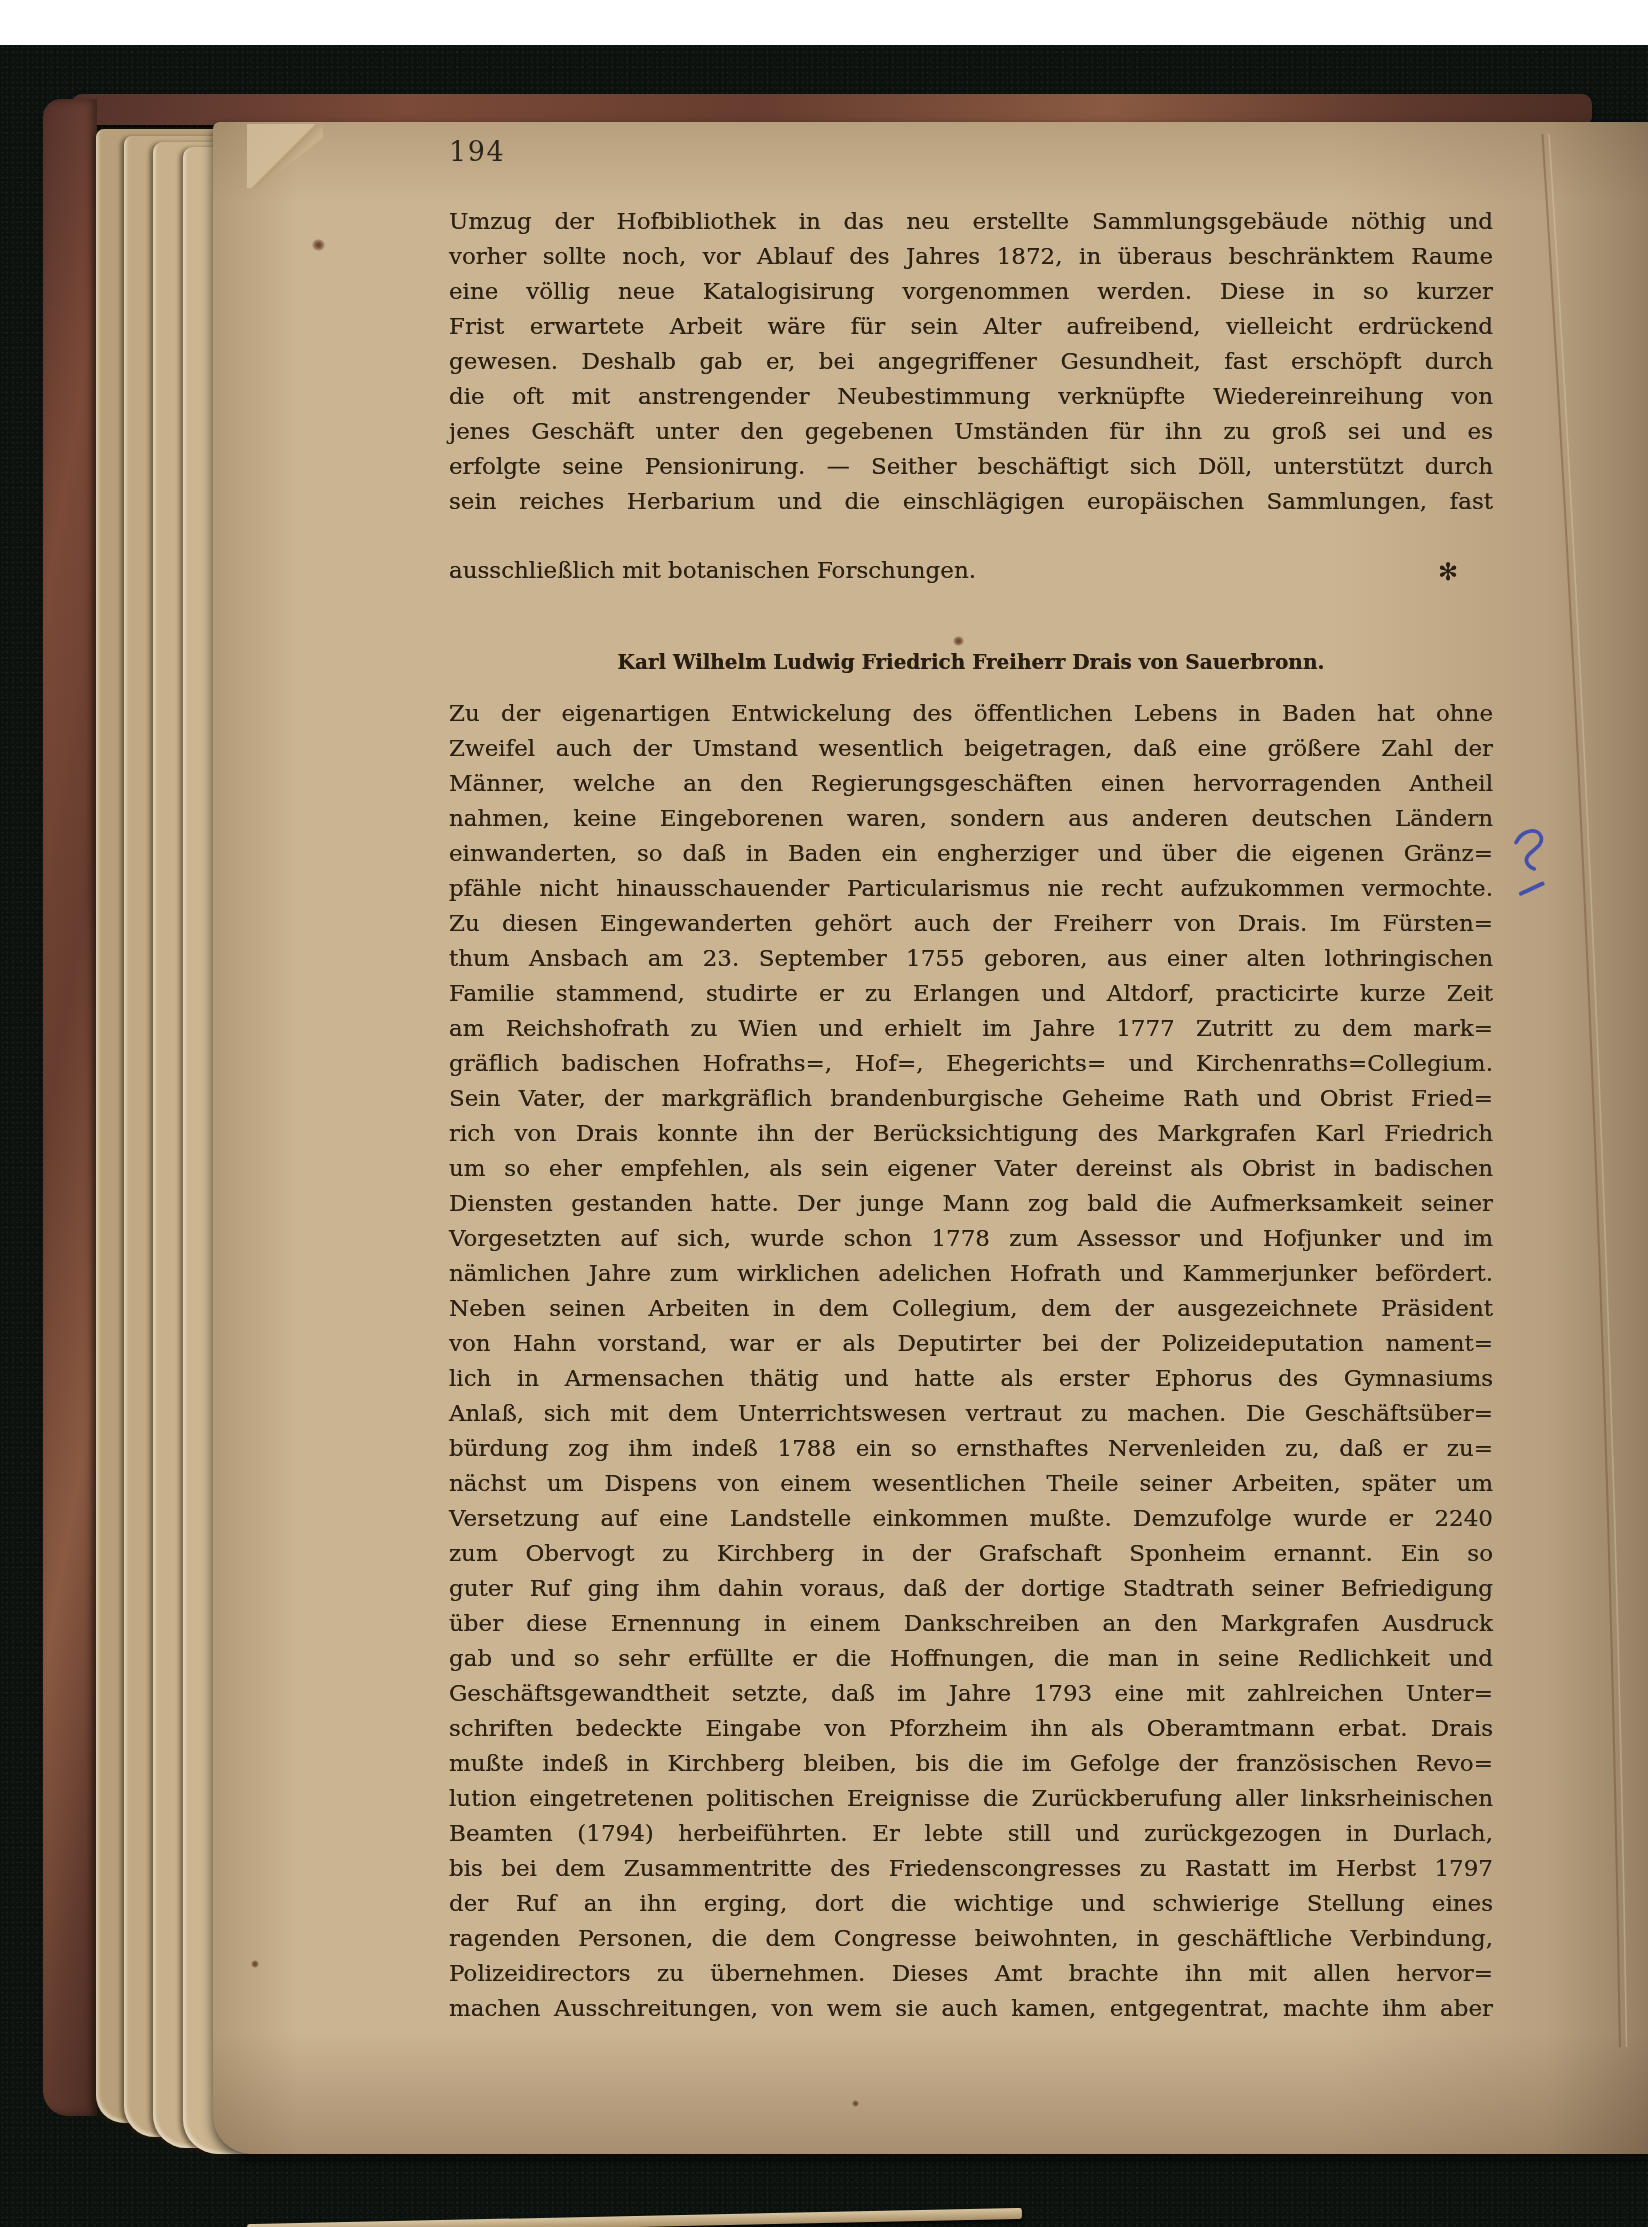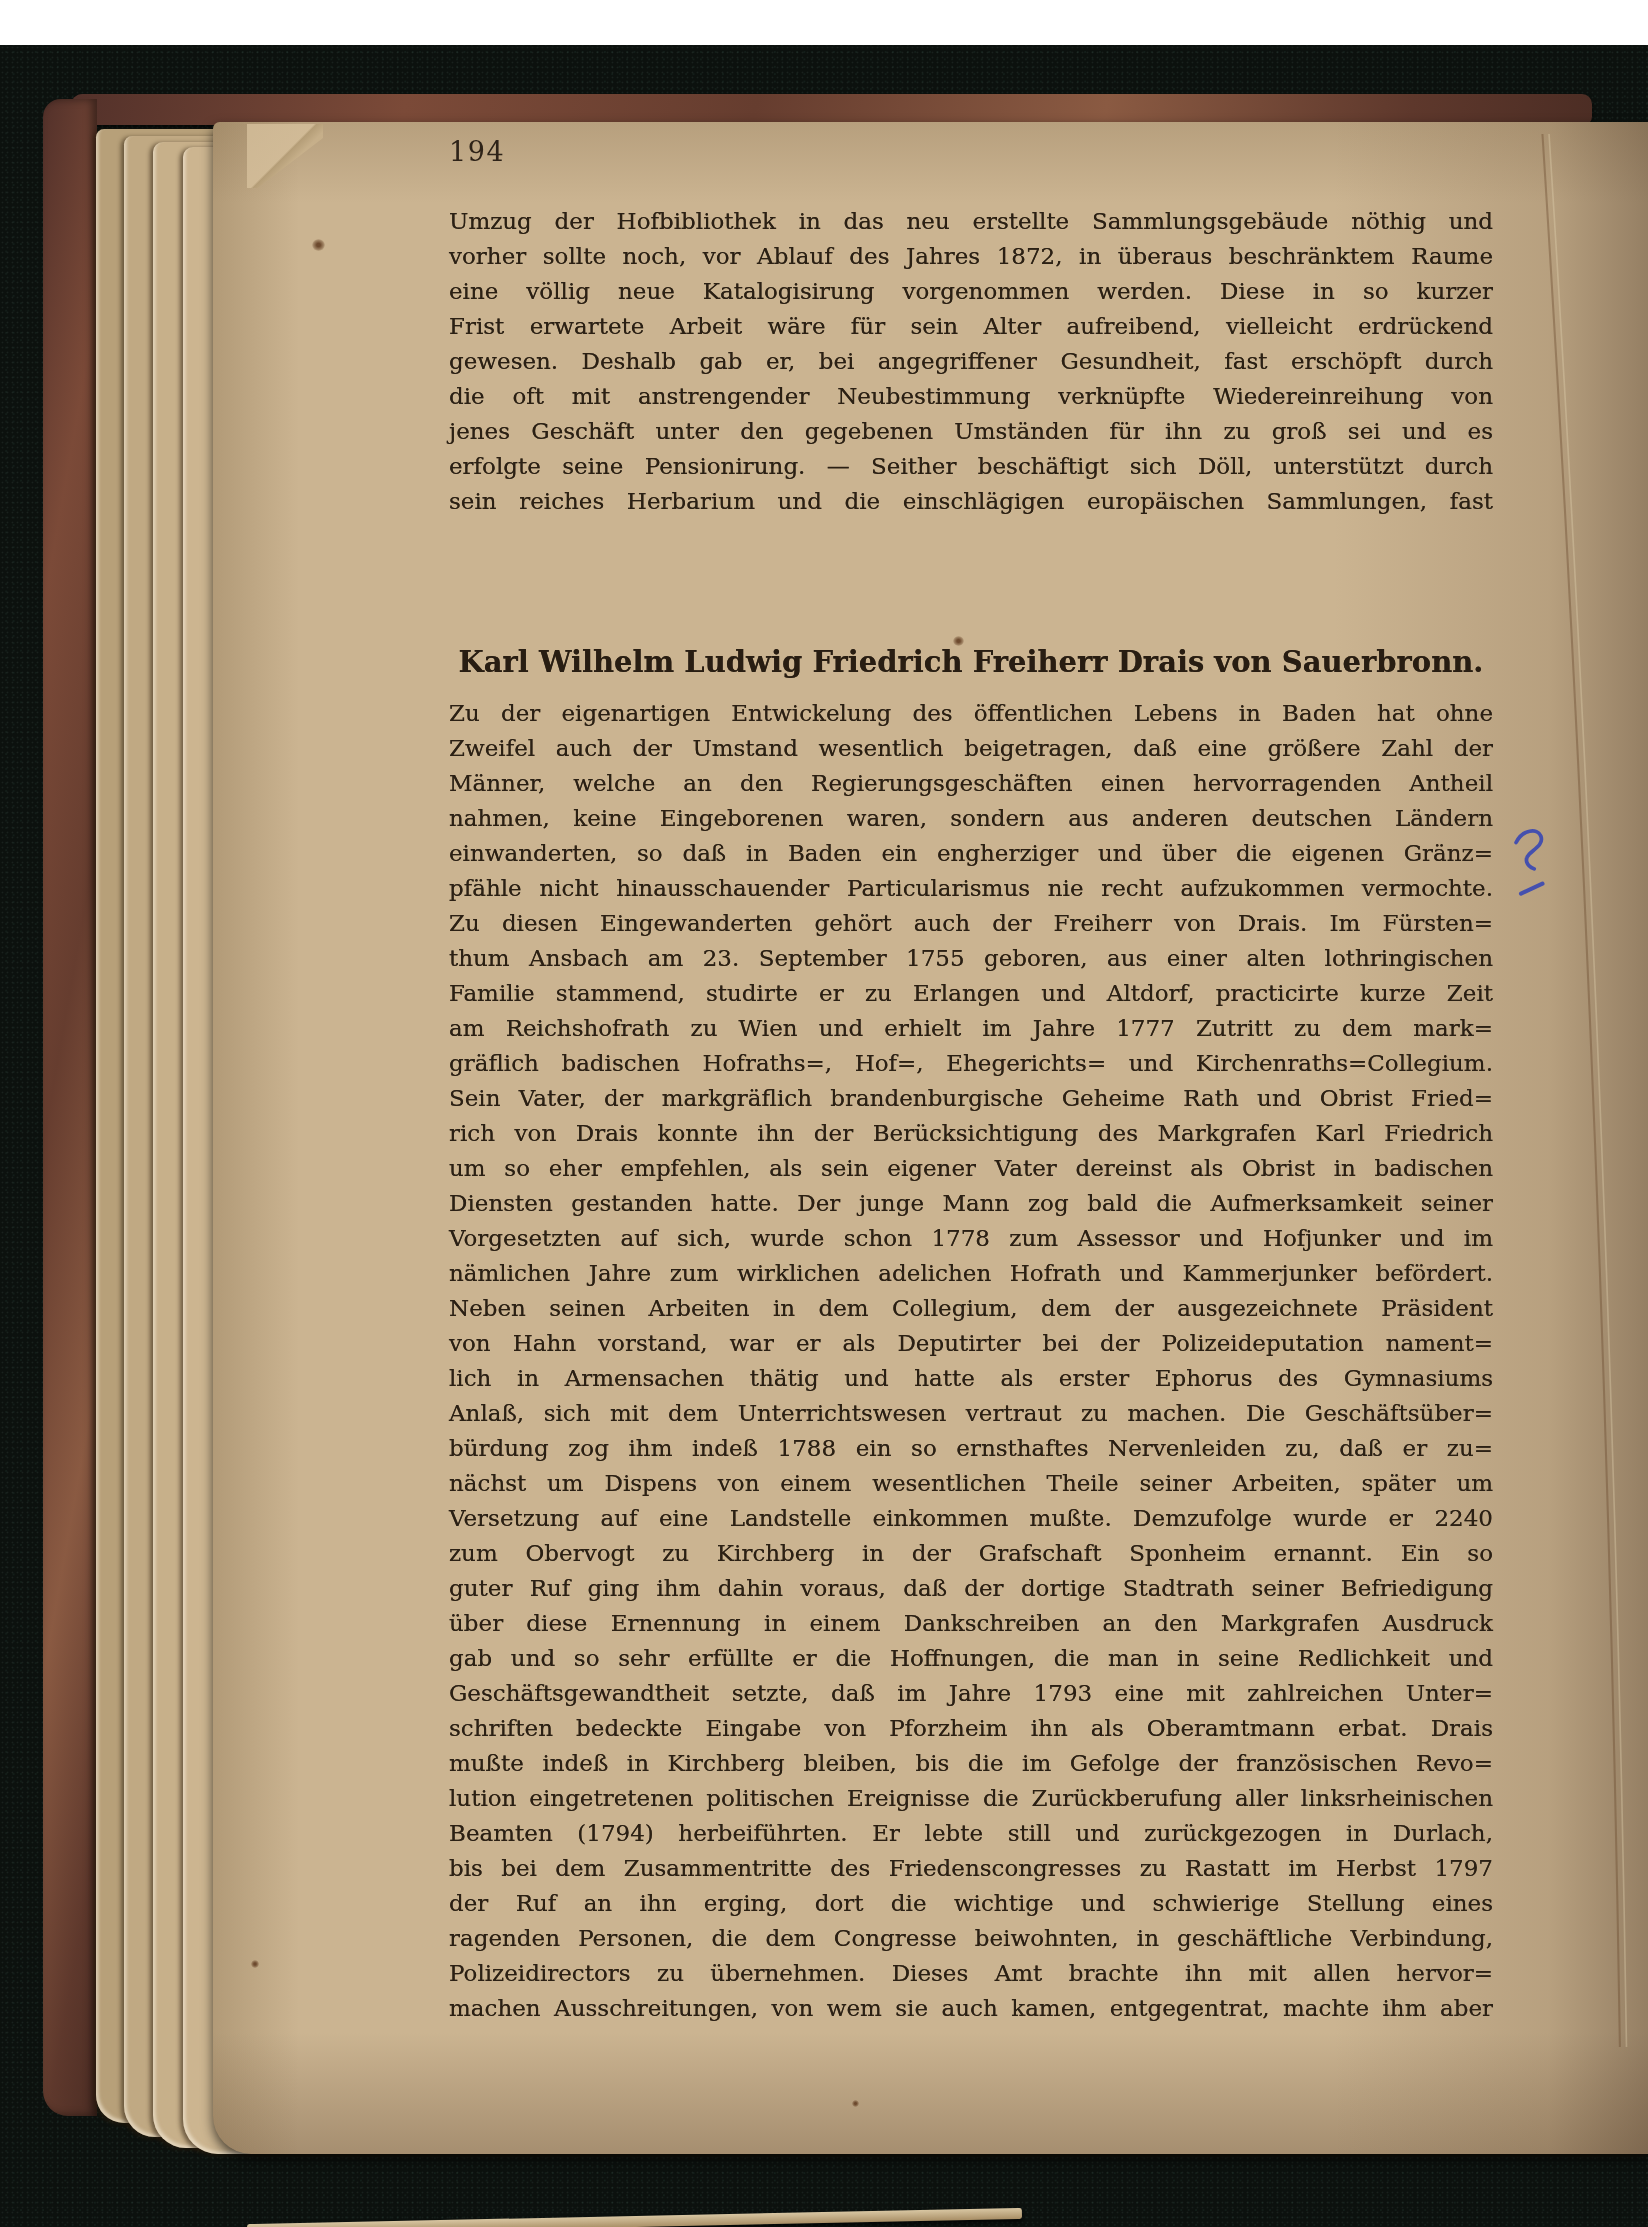--- a/index.html
+++ b/index.html
@@ -31,21 +31,21 @@
   .spot{position:absolute;border-radius:50%;background:radial-gradient(#6d4a2e 20%,rgba(109,74,46,.45) 55%,rgba(109,74,46,0) 75%);}
   #page-number{position:absolute;left:449px;top:91px;font-size:27px;color:#2e2318;letter-spacing:1.6px;}
   .para{position:absolute;left:449px;width:1044px;}
   .tline{font-size:23px;line-height:35px;height:35px;color:#2b2014;
     text-align:justify;text-align-last:justify;white-space:normal;
     text-shadow:0 0 0.4px rgba(43,32,20,.75);}
   #para1{top:159px;}
   #para1-last{position:absolute;left:449px;top:508px;width:1044px;text-align-last:left;text-align:left;}
   #ornament{position:absolute;left:989px;top:1.6px;font-family:"DejaVu Sans",sans-serif;font-size:24px;color:#2b2014;}
   #heading{position:absolute;left:449px;top:600px;width:1044px;text-align:center;
-    font-size:29px;font-weight:bold;color:#281d12;line-height:35px;text-shadow:0 0 0.5px rgba(40,29,18,.8);}
+    font-size:20px;font-weight:bold;color:#281d12;line-height:35px;text-shadow:0 0 0.5px rgba(40,29,18,.8);}
   #para2{top:651px;}
   #under-page-sliver{position:absolute;left:247px;top:2171px;width:775px;height:10.7px;background:linear-gradient(to bottom,#d8c6a2,#a98f66);
     transform:rotate(-1.2deg);border-radius:2.5px;box-shadow:0 2.5px 5px rgba(0,0,0,.8);}
   #footer-band{position:absolute;left:0;top:2188px;width:1648px;height:40px;background:#a9a9a9;}
   #blb-logo{position:absolute;left:6.6px;top:2191px;width:32px;height:32px;background:#2aa390;
     border-radius:15.7px 4.1px 15.7px 15.7px;display:flex;align-items:center;justify-content:center;}
   #blb-logo span{color:#ffffff;font-family:"DejaVu Sans",sans-serif;font-weight:bold;font-size:11.5px;letter-spacing:0.4px;}
   #library-name{position:absolute;left:48px;top:2193px;font-family:"DejaVu Sans",sans-serif;font-weight:bold;
     font-size:12.8px;line-height:15.7px;color:#3b4043;letter-spacing:0.5px;}
   #bw-mark{position:absolute;left:1583px;top:2189px;width:18px;height:20px;}
@@ -86,20 +86,24 @@
       <div class="tline">vorher sollte noch, vor Ablauf des Jahres 1872, in überaus beschränktem Raume</div>
       <div class="tline">eine völlig neue Katalogisirung vorgenommen werden. Diese in so kurzer</div>
       <div class="tline">Frist erwartete Arbeit wäre für sein Alter aufreibend, vielleicht erdrückend</div>
       <div class="tline">gewesen. Deshalb gab er, bei angegriffener Gesundheit, fast erschöpft durch</div>
       <div class="tline">die oft mit anstrengender Neubestimmung verknüpfte Wiedereinreihung von</div>
       <div class="tline">jenes Geschäft unter den gegebenen Umständen für ihn zu groß sei und es</div>
       <div class="tline">erfolgte seine Pensionirung. — Seither beschäftigt sich Döll, unterstützt durch</div>
       <div class="tline">sein reiches Herbarium und die einschlägigen europäischen Sammlungen, fast</div>
     </div>
 
+  <div id="para1-last" class="tline">
+    <span>ausschließlich mit botanischen Forschungen.</span>
+    <span id="ornament">✻</span>
+  </div>
 
   <div id="heading">Karl Wilhelm Ludwig Friedrich Freiherr Drais von Sauerbronn.</div>
 
   <div id="para2" class="para">
       <div class="tline">Zu der eigenartigen Entwickelung des öffentlichen Lebens in Baden hat ohne</div>
       <div class="tline">Zweifel auch der Umstand wesentlich beigetragen, daß eine größere Zahl der</div>
       <div class="tline">Männer, welche an den Regierungsgeschäften einen hervorragenden Antheil</div>
       <div class="tline">nahmen, keine Eingeborenen waren, sondern aus anderen deutschen Ländern</div>
       <div class="tline">einwanderten, so daß in Baden ein engherziger und über die eigenen Gränz=</div>
       <div class="tline">pfähle nicht hinausschauender Particularismus nie recht aufzukommen vermochte.</div>

